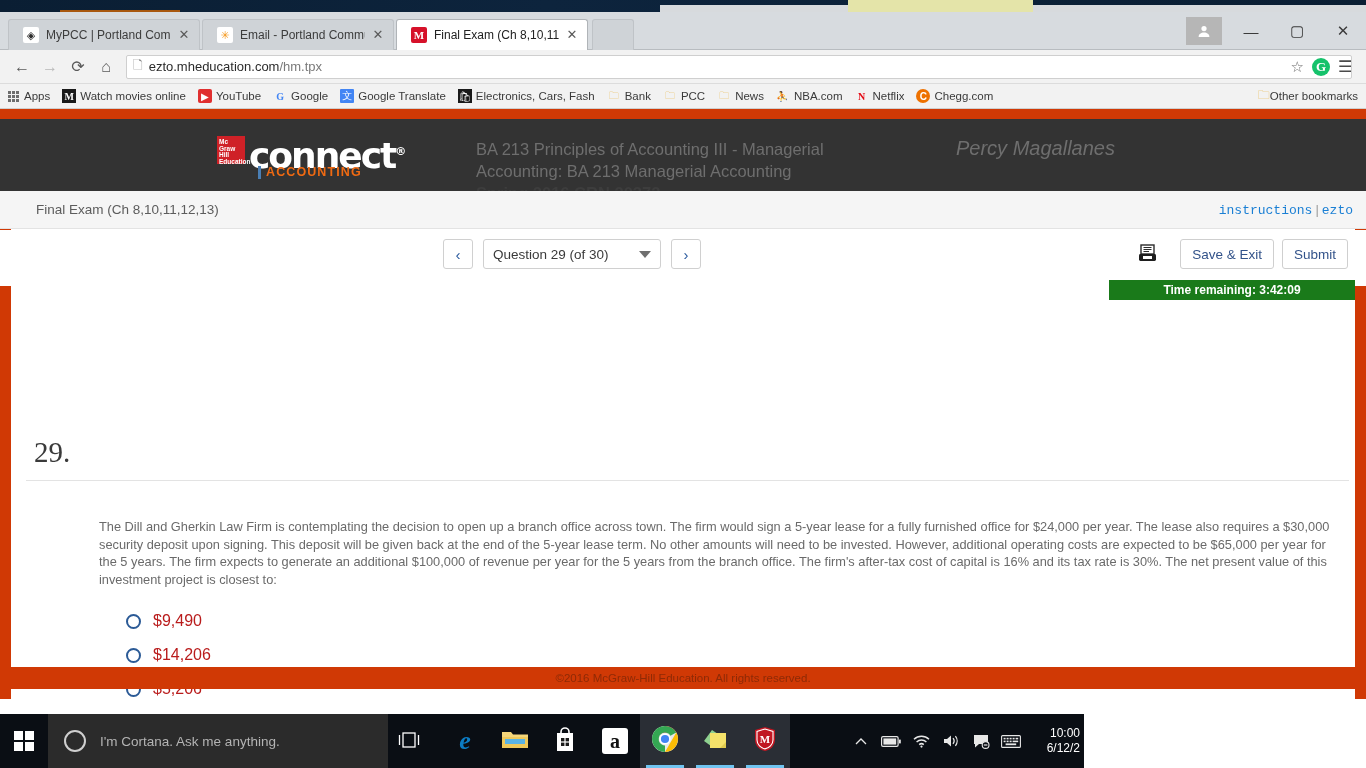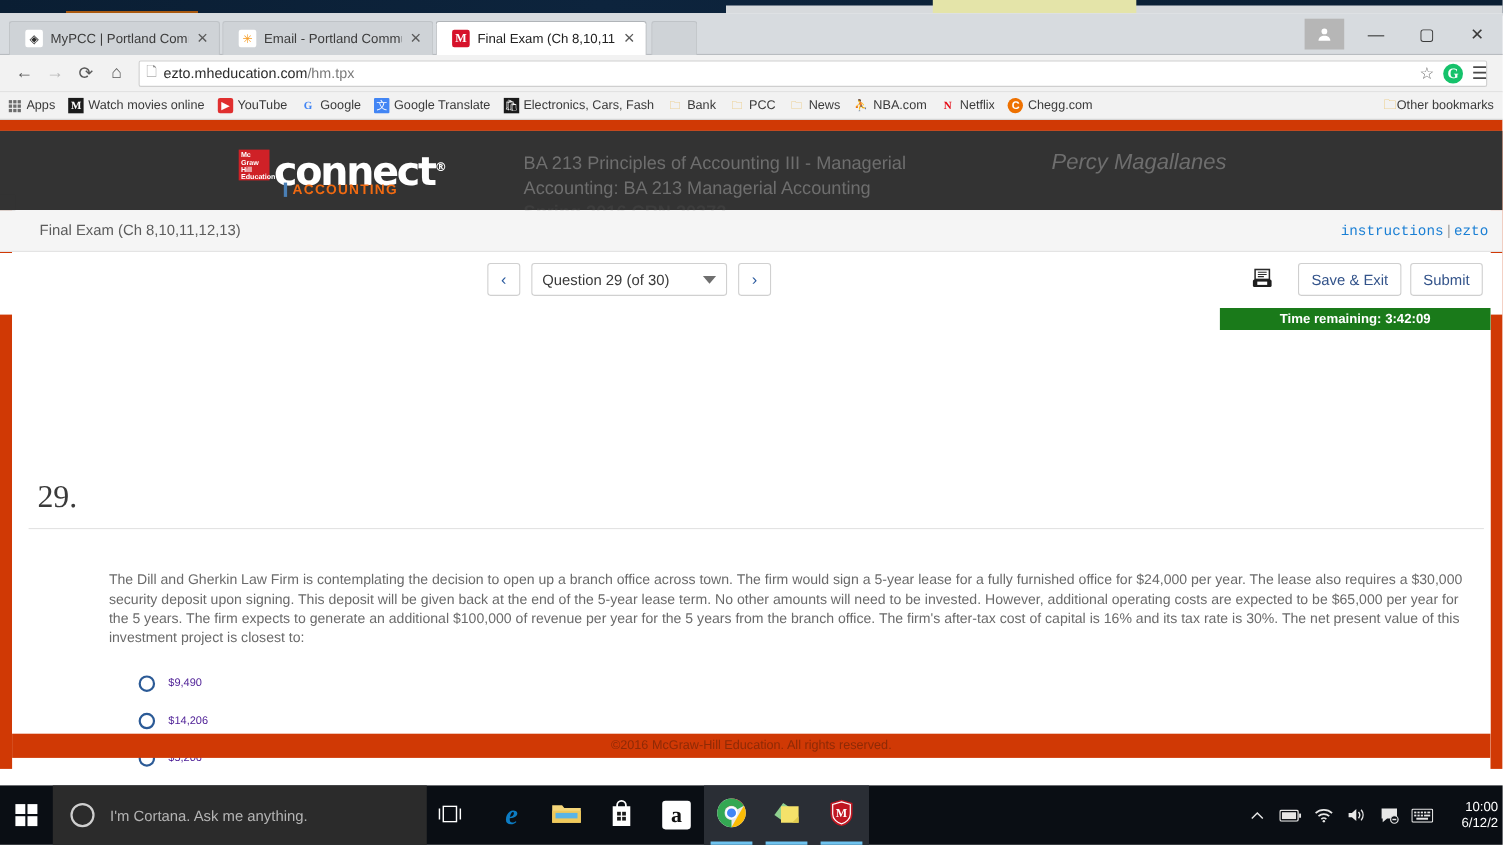--- a/index.html
+++ b/index.html
@@ -221,34 +221,34 @@
   #qtext {
     position: absolute; left: 99px; top: 409px; width: 1234px;
     font-size: 12.8px; line-height: 17.6px; color: #6a6a6a;
   }
   #choices { position: absolute; left: 126px; top: 495px; }
   .choice { display: flex; align-items: center; height: 34px; }
   .radio {
     width: 15px; height: 15px; border-radius: 50%;
     border: 2px solid #2b5a96; background: #fff; flex: 0 0 15px;
   }
-  .choice-label { margin-left: 12px; font-size: 10px; color: #4c1d95; }
+  .choice-label { margin-left: 12px; font-size: 16px; color: #b91c1c; }
 
   #footer-bar {
     position: absolute; left: 11px; bottom: 10px; width: 1344px; height: 22px;
     background: #d03905; color: #8e2a06; font-size: 11.5px;
     text-align: center; line-height: 22px;
   }
   #page-left-edge { position:absolute; left:0; top:10px; width:11px; height:580px; background:#d03905; }
   #page-right-edge { position:absolute; right:0; top:10px; width:11px; height:580px; background:#d03905; }
   #page-white { position:absolute; left:11px; top:120px; width:1344px; height:460px; background:#fff;}
 
   
   #taskbar {
-    position: absolute; left: 0; bottom: 0; width: 1366px; height: 54px;
+    position: absolute; left: 0; bottom: 0; width: 1084px; height: 54px;
     background: #0a0e14;
   }
   #start-btn { position:absolute; left:0; top:0; width:48px; height:54px;
                display:flex; align-items:center; justify-content:center; }
   #winlogo { display:grid; grid-template-columns: 9px 9px; grid-template-rows: 9px 9px;
              grid-gap: 2px; }
   #winlogo i { background:#ffffff; display:block; }
   #cortana {
     position:absolute; left:48px; top:0; width:340px; height:54px;
     background:#2b2b2b; display:flex; align-items:center; padding-left: 16px;

